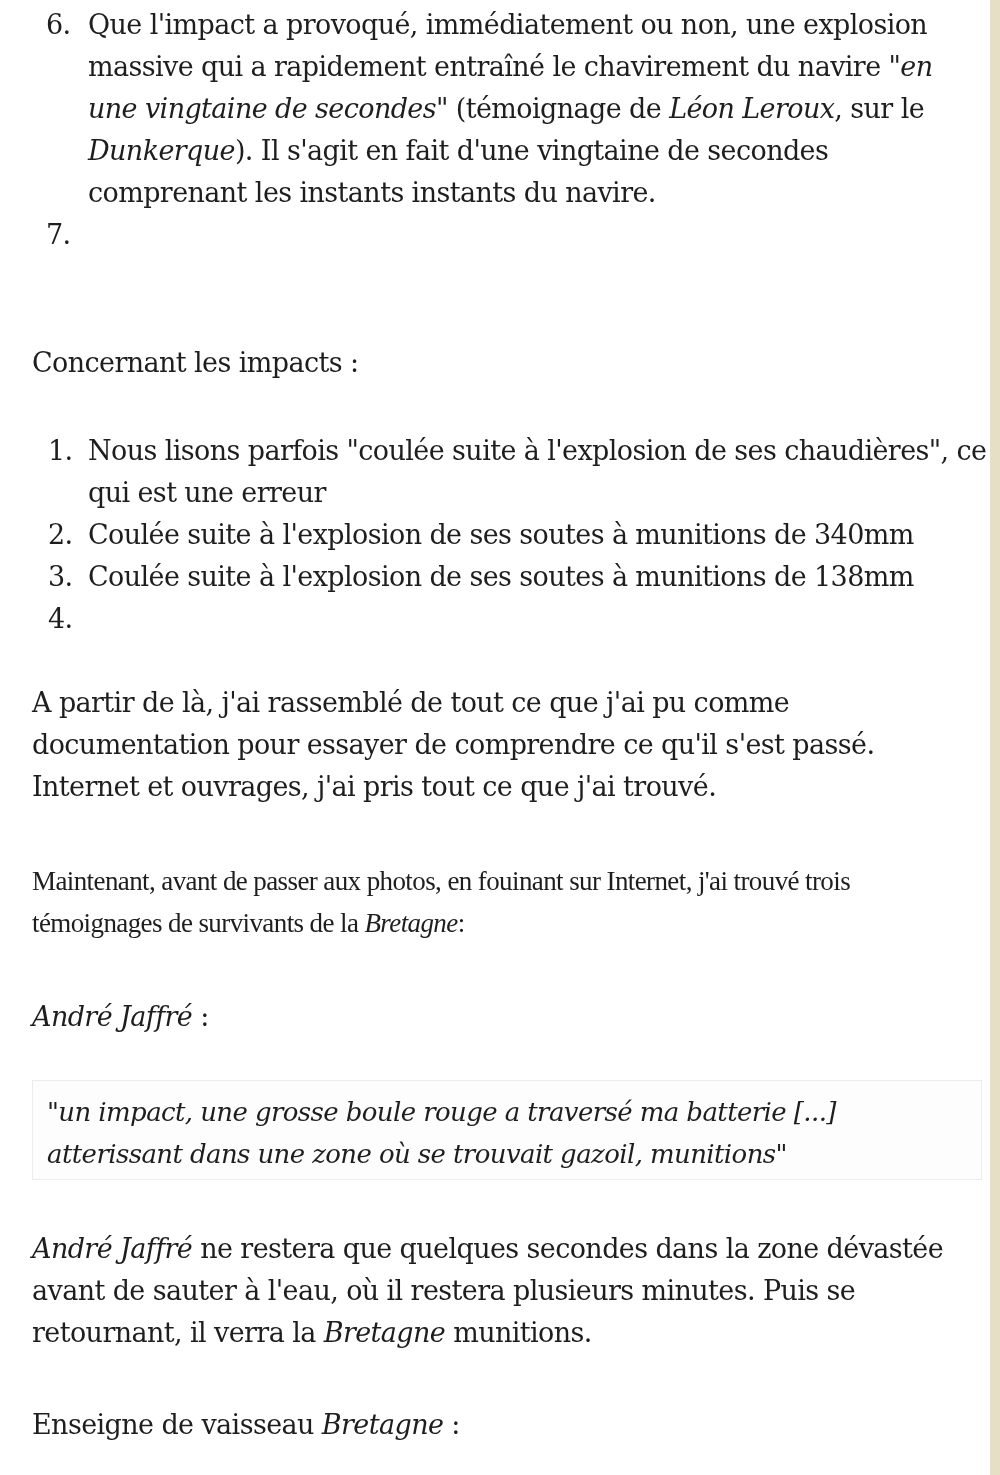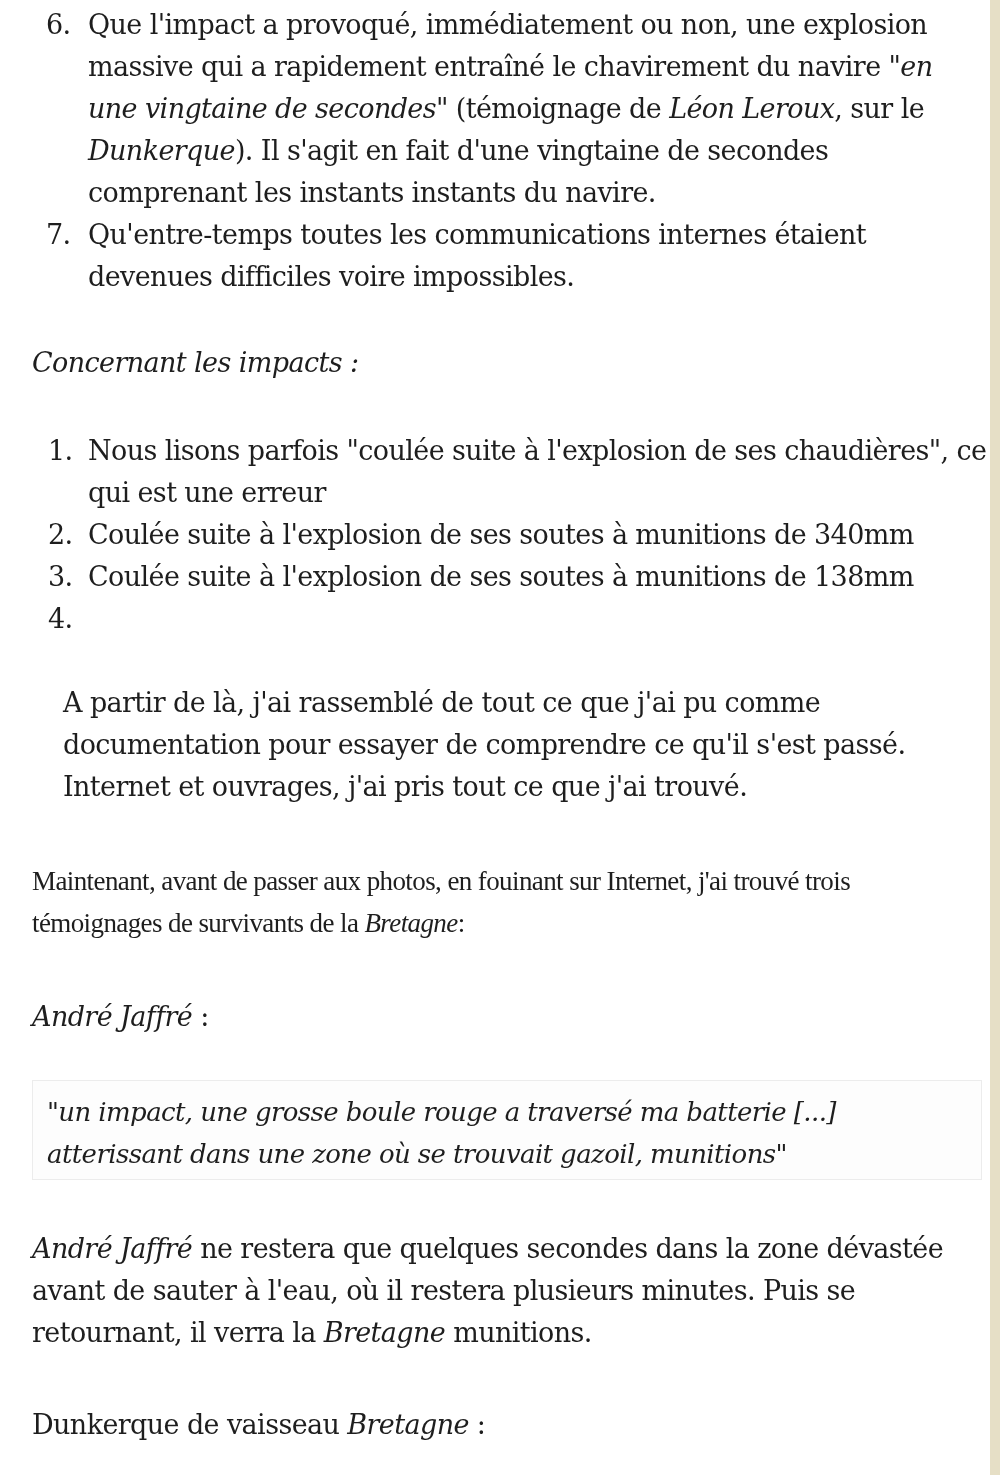--- a/index.html
+++ b/index.html
@@ -41,49 +41,48 @@
 
 <div class="content">
 
   <ol class="list1">
     <li style="width:900px;">
       <span class="num">6.</span>
       <span>Que l'impact a provoqué, immédiatement ou non, une explosion massive qui a rapidement entraîné le chavirement du navire "</span><em>en une vingtaine de secondes</em><span>" (témoignage de </span><em>Léon Leroux</em><span>, sur le </span><em>Dunkerque</em><span>). Il s'agit en fait d'une vingtaine de secondes comprenant les instants instants du navire.</span>
     </li>
     <li style="width:860px;">
       <span class="num">7.</span>
-      <span>Qu'entre-temps toutes les communications internes étaient devenues difficiles voire impossibles.</span>
     </li>
   </ol>
 
-  <p style="top:342px;font-style:italic;">Concernant les impacts :</p>
+  <p style="top:342px;">Concernant les impacts :</p>
 
   <ol class="list2">
     <li style="width:900px;">
       <span class="num">1.</span>
       <span>Nous lisons parfois "coulée suite à l'explosion de ses chaudières", ce qui est une erreur</span>
     </li>
     <li>
       <span class="num">2.</span>
       <span>Coulée suite à l'explosion de ses soutes à munitions de 340mm</span>
     </li>
     <li>
       <span class="num">3.</span>
       <span>Coulée suite à l'explosion de ses soutes à munitions de 138mm</span>
     </li>
     <li>
       <span class="num">4.</span>
     </li>
   </ol>
 
-  <p style="top:682px; width:900px;margin-left:31px;">A partir de là, j'ai rassemblé de tout ce que j'ai pu comme documentation pour essayer de comprendre ce qu'il s'est passé. Internet et ouvrages, j'ai pris tout ce que j'ai trouvé.</p>
+  <p style="top:682px; width:900px;">A partir de là, j'ai rassemblé de tout ce que j'ai pu comme documentation pour essayer de comprendre ce qu'il s'est passé. Internet et ouvrages, j'ai pris tout ce que j'ai trouvé.</p>
 
   <p style="top:860px;font-family:Liberation Serif, serif;"><span>Maintenant, avant de passer aux photos, en fouinant sur Internet, j'ai trouvé trois témoignages de survivants de la </span><em>Bretagne</em><span>:</span></p>
 
   <p style="top:996px;"><em>André Jaffré</em><span> :</span></p>
 
   <div class="quote">"un impact, une grosse boule rouge a traversé ma batterie [...] atterissant dans une zone où se trouvait gazoil, munitions"</div>
 
   <p style="top:1228px;"><em>André Jaffré</em><span> ne restera que quelques secondes dans la zone dévastée avant de sauter à l'eau, où il restera plusieurs minutes. Puis se retournant, il verra la </span><em>Bretagne</em><span> munitions.</span></p>
 
-  <p style="top:1404px;"><span>Dunkerque de vaisseau </span><em>Bretagne</em><span> :</span></p>
+  <p style="top:1404px;"><span>Enseigne de vaisseau </span><em>Bretagne</em><span> :</span></p>
 
 </div>
 
 </body></html>

